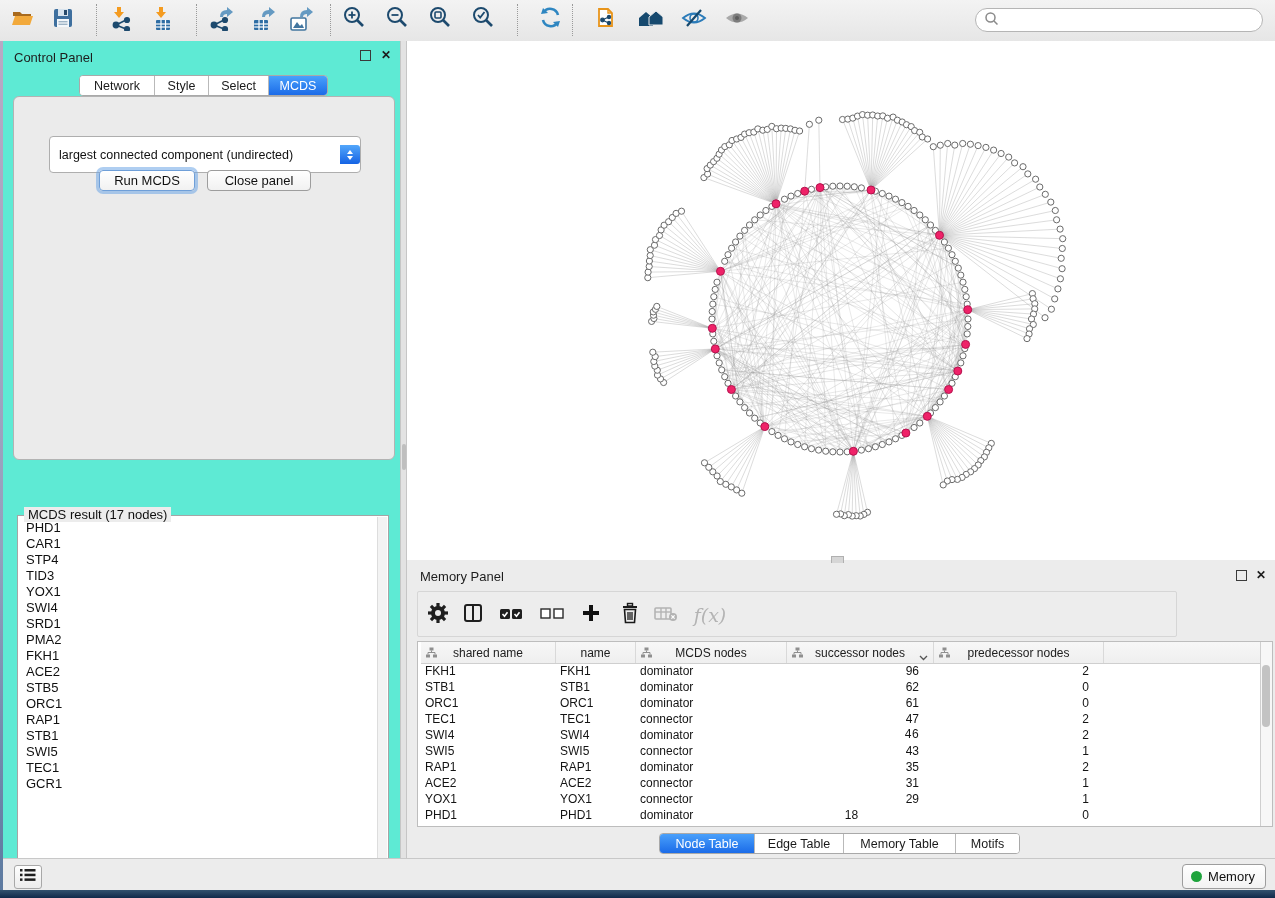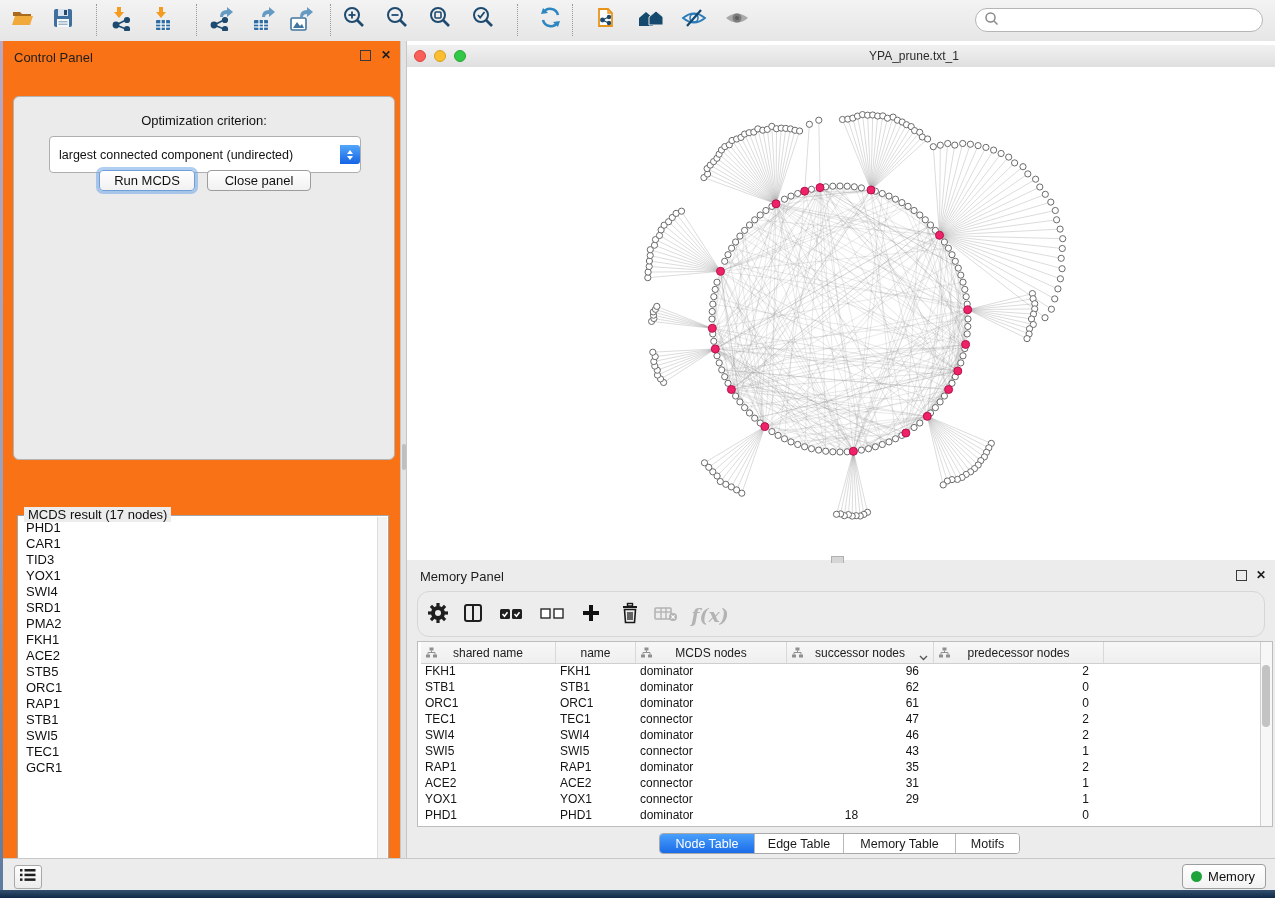--- a/index.html
+++ b/index.html
@@ -13,21 +13,21 @@
      background:linear-gradient(#33516e,#10294a);}
   
   #toolbar{left:0;top:0;width:1275px;height:41px;background:linear-gradient(#f3f3f3,#e6e6e6);
      border-bottom:1px solid #b9b9b9;}
   .tbtn{position:absolute;top:4px;width:34px;height:32px;display:flex;align-items:center;justify-content:center;border-radius:4px;}
   .tsep{position:absolute;top:4px;width:0;height:32px;border-left:1px dotted #9a9a9a;}
   #search-wrap{position:absolute;left:975px;top:8px;width:288px;height:24px;background:#fff;
      border:1px solid #b5b5b5;border-radius:13px;display:flex;align-items:center;padding-left:8px;box-sizing:border-box;}
   #search-input{border:none;outline:none;flex:1;font-size:12px;background:transparent;margin-left:5px;font-family:"Liberation Sans",sans-serif;}
   
-  #cp{left:3px;top:41px;width:397px;height:817px;background:#f97316;}
+  #cp{left:3px;top:41px;width:397px;height:817px;background:#5eead4;}
   .panel-title{font-size:13px;color:#1d1d1d;}
   .win-ctrl{position:absolute;width:14px;height:14px;display:flex;align-items:center;justify-content:center;}
   .float-box{width:9px;height:9px;border:1.5px solid #3a3a3a;}
   .close-x{font-size:12px;font-weight:bold;color:#1c1c1c;line-height:1;}
   .segbar{position:absolute;display:flex;border:1px solid #a9a9a9;border-radius:4px;overflow:hidden;background:#fff;height:21px;box-sizing:border-box;}
   .seg-tab{display:flex;align-items:center;justify-content:center;font-size:12.5px;color:#1a1a1a;
      background:#fff;border-right:1px solid #b9b9b9;box-sizing:border-box;cursor:default;}
   .seg-tab:last-child{border-right:none;}
   .seg-tab.sel{background:linear-gradient(#49a0fb,#1b6be8);color:#fff;}
   #cp-content{left:10px;top:96px;width:380px;height:362px;border:1px solid #b3b3b3;border-radius:6px;background:#ebebeb;}
@@ -55,22 +55,22 @@
   #net-titlebar{position:absolute;left:0;top:4px;width:868px;height:22px;background:linear-gradient(#f1f1f1,#dfdfdf);
      border-bottom:1px solid #bcbcbc;}
   .light{position:absolute;top:5px;width:12px;height:12px;border-radius:50%;box-sizing:border-box;}
   #light-red{left:7px;background:#f9605a;border:1px solid #da453e;}
   #light-yellow{left:27px;background:#fbbe30;border:1px solid #d9a022;}
   #light-green{left:47px;background:#33c748;border:1px solid #28a735;}
   #net-title{position:absolute;left:507px;top:4px;transform:translateX(-50%);font-size:12px;color:#2c2c2c;white-space:nowrap;}
   #graph-wrap{position:absolute;left:0;top:26px;width:868px;height:493px;background:#fff;}
   
   #tp{left:407px;top:563px;width:868px;height:295px;background:#ececec;}
-  #tp-toolbar{position:absolute;left:10px;top:28px;width:848px;height:46px;background:#ededed;border:1px solid #d6d6d6;
-     border-radius:12px;box-sizing:border-box;font-weight:bold;}
+  #tp-toolbar{position:absolute;left:10px;top:28px;width:760px;height:46px;background:#ededed;border:1px solid #d6d6d6;
+     border-radius:2px;box-sizing:border-box;}
   .tp-icon{position:absolute;top:9px;width:28px;height:28px;display:flex;align-items:center;justify-content:center;}
   #tbl{position:absolute;left:10px;top:78px;width:856px;height:186px;background:#fff;border:1px solid #bdbdbd;box-sizing:border-box;}
   #tbl-header{position:absolute;left:3px;top:0;height:21px;width:842px;display:flex;background:linear-gradient(#f7f7f7,#efefef);
      border-bottom:1px solid #cfcfcf;}
   .hcell{position:relative;display:flex;align-items:center;border-right:1px solid #d9d9d9;box-sizing:border-box;font-size:12px;color:#202020;}
   .hcell .hlabel{flex:1;text-align:center;padding:0 4px;}
   .hcell .hicon{position:absolute;left:5px;top:5px;}
   .hcell .sortv{position:absolute;right:5px;top:8px;}
   #tbl-body{position:absolute;left:0;top:21px;width:842px;}
   .trow{display:flex;height:16px;align-items:center;}
@@ -246,39 +246,45 @@
 
 <div id="cp" class="abs">
   <div class="abs panel-title" style="left:11px;top:9px">Control Panel</div>
   <div class="win-ctrl" style="left:355px;top:7px">
       <span class="float-box"></span>
     </div>
   <div class="win-ctrl" style="left:376px;top:7px">
       <span class="close-x">✕</span>
     </div>
 
+  <div class="segbar" id="cp-tabs" style="left:76px;top:34px">
+      <div class="seg-tab" style="width: 75px;">Network</div>
+      <div class="seg-tab" style="width: 54px;">Style</div>
+      <div class="seg-tab" style="width: 60px;">Select</div>
+      <div class="seg-tab sel" style="width: 58px;">MCDS</div>
+    </div>
 
   <div id="cp-content" class="abs" style="top:55px">
-    <div class="abs" style="left:0;top:16px;width:380px;text-align:center;font-size:13px;color:#111">Optimization criterion:</div>
     <div id="criterion" class="abs" style="left:35px;top:39px">
       <span class="val">largest connected component (undirected)</span>
       <span class="stepper">
           <span class="mini-tri-up"></span>
           <span class="mini-tri-dn"></span>
         </span>
     </div>
     <div class="mac-btn" id="run-btn" style="left:85px;top:73px;width:96px">Run MCDS</div>
     <div class="mac-btn" style="left:193px;top:73px;width:104px">Close panel</div>
   </div>
 
   <div id="mcds-group" class="abs">
     <div id="mcds-legend">MCDS result (17 nodes)</div>
     <div id="mcds-list">
         <div class="mcds-item">PHD1</div>
         <div class="mcds-item">CAR1</div>
+        <div class="mcds-item">STP4</div>
         <div class="mcds-item">TID3</div>
         <div class="mcds-item">YOX1</div>
         <div class="mcds-item">SWI4</div>
         <div class="mcds-item">SRD1</div>
         <div class="mcds-item">PMA2</div>
         <div class="mcds-item">FKH1</div>
         <div class="mcds-item">ACE2</div>
         <div class="mcds-item">STB5</div>
         <div class="mcds-item">ORC1</div>
         <div class="mcds-item">RAP1</div>
@@ -289,26 +295,20 @@
       </div>
     <div id="mcds-scroll"></div>
   </div>
 </div>
 
 <div id="vsplit" class="abs">
     <div id="vsplit-handle"></div>
   </div>
 
 <div id="net" class="abs">
-  <div id="net-titlebar">
-    <span class="light" id="light-red"></span>
-    <span class="light" id="light-yellow"></span>
-    <span class="light" id="light-green"></span>
-    <span id="net-title">YPA_prune.txt_1</span>
-  </div>
   <div id="graph-wrap">
     <svg id="graph-svg" width="868" height="493">
         <g stroke="#8f8f8f" stroke-width="0.7" fill="none">
           <line x1="369.0" y1="136.8" x2="475.3" y2="377.5" opacity="0.28"></line>
           <line x1="369.0" y1="136.8" x2="328.6" y2="175.0" opacity="0.28"></line>
           <line x1="369.0" y1="136.8" x2="332.9" y2="334.9" opacity="0.28"></line>
           <line x1="369.0" y1="136.8" x2="541.4" y2="181.2" opacity="0.28"></line>
           <line x1="369.0" y1="136.8" x2="418.7" y2="384.2" opacity="0.28"></line>
           <line x1="369.0" y1="136.8" x2="561.0" y2="252.0" opacity="0.28"></line>
           <line x1="369.0" y1="136.8" x2="353.2" y2="356.0" opacity="0.28"></line>
@@ -1181,21 +1181,21 @@
           <div class="tcell c-left" style="width: 135px;">TEC1</div>
           <div class="tcell c-left" style="width: 80px;">TEC1</div>
           <div class="tcell c-left" style="width: 151px;">connector</div>
           <div class="tcell c-right" style="width: 147px;">47</div>
           <div class="tcell c-right" style="width: 170px;">2</div>
         </div>
         <div class="trow">
           <div class="tcell c-left" style="width: 135px;">SWI4</div>
           <div class="tcell c-left" style="width: 80px;">SWI4</div>
           <div class="tcell c-left" style="width: 151px;">dominator</div>
-          <div class="tcell c-right" style="width: 147px;">46</div>
+          <div class="tcell c-right" style="width: 147px; font-family: Liberation Mono, monospace;">46</div>
           <div class="tcell c-right" style="width: 170px;">2</div>
         </div>
         <div class="trow">
           <div class="tcell c-left" style="width: 135px;">SWI5</div>
           <div class="tcell c-left" style="width: 80px;">SWI5</div>
           <div class="tcell c-left" style="width: 151px;">connector</div>
           <div class="tcell c-right" style="width: 147px;">43</div>
           <div class="tcell c-right" style="width: 170px;">1</div>
         </div>
         <div class="trow">

